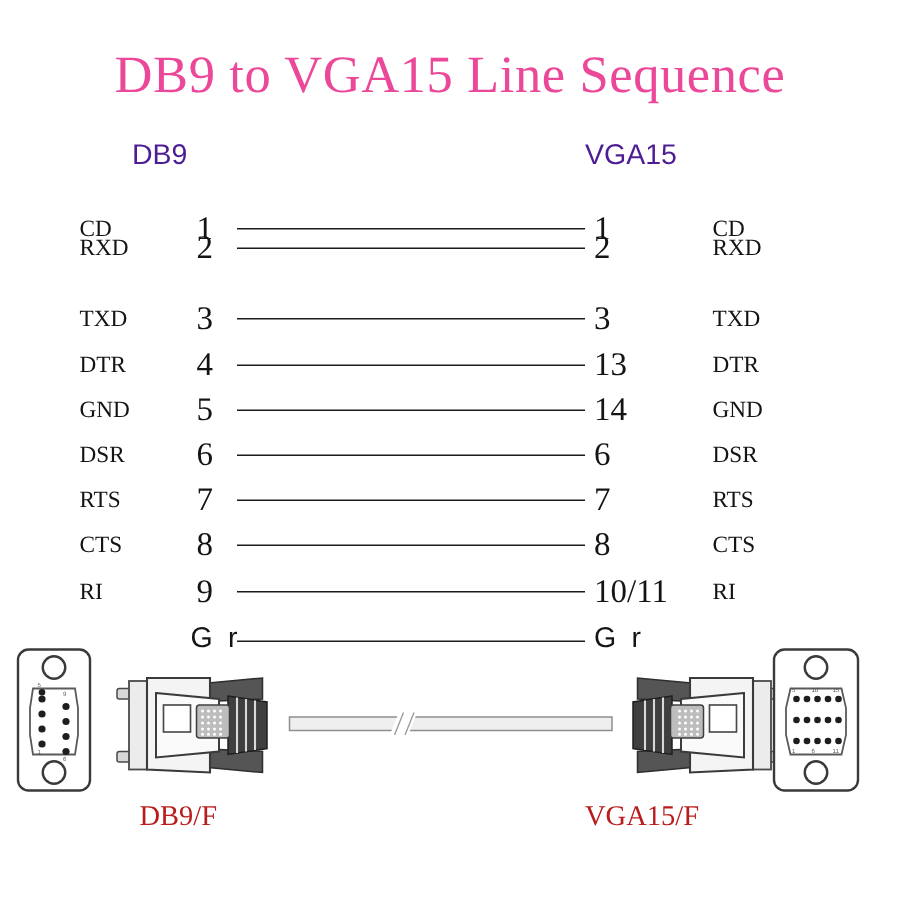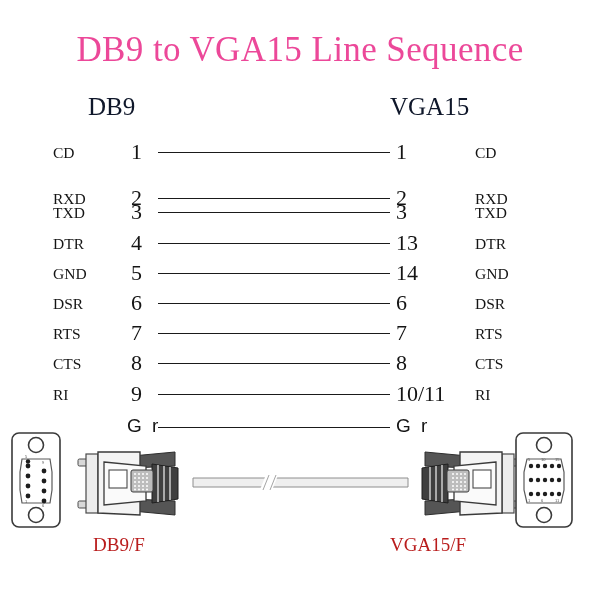--- a/index.html
+++ b/index.html
@@ -25,23 +25,23 @@
     font-family: "Liberation Serif", serif;
     font-size: 35px;
     letter-spacing: 0.4px;
     color: #ec4899;
     white-space: nowrap;
   }
 
   .col-header {
     position: absolute;
     top: 93px;
-    font-family: Liberation Serif, serif;
-    font-size: 25px;
-    color: #0f172a;
+    font-family: Liberation Sans, sans-serif;
+    font-size: 19px;
+    color: #4c1d95;
   }
   .col-header.left  { left: 88px; }
   .col-header.right { left: 390px; }
 
   .pinmap {
     position: absolute;
     left: 0;
     top: 0;
     width: 512px;
     height: 600px;
@@ -159,21 +159,21 @@
 <div class="col-header right">VGA15</div>
 
 <div class="pinmap" id="pinmap">
     <div class="row" style="top: 141px;">
       <span class="sig-left">CD</span>
       <span class="pin-left">1</span>
       <span class="wire"></span>
       <span class="pin-right">1</span>
       <span class="sig-right">CD</span>
     </div>
-    <div class="row" style="top: 187px;">
+    <div class="row" style="top: 154px;">
       <span class="sig-left">RXD</span>
       <span class="pin-left">2</span>
       <span class="wire"></span>
       <span class="pin-right">2</span>
       <span class="sig-right">RXD</span>
     </div>
     <div class="row" style="top: 201.4px;">
       <span class="sig-left">TXD</span>
       <span class="pin-left">3</span>
       <span class="wire"></span>

